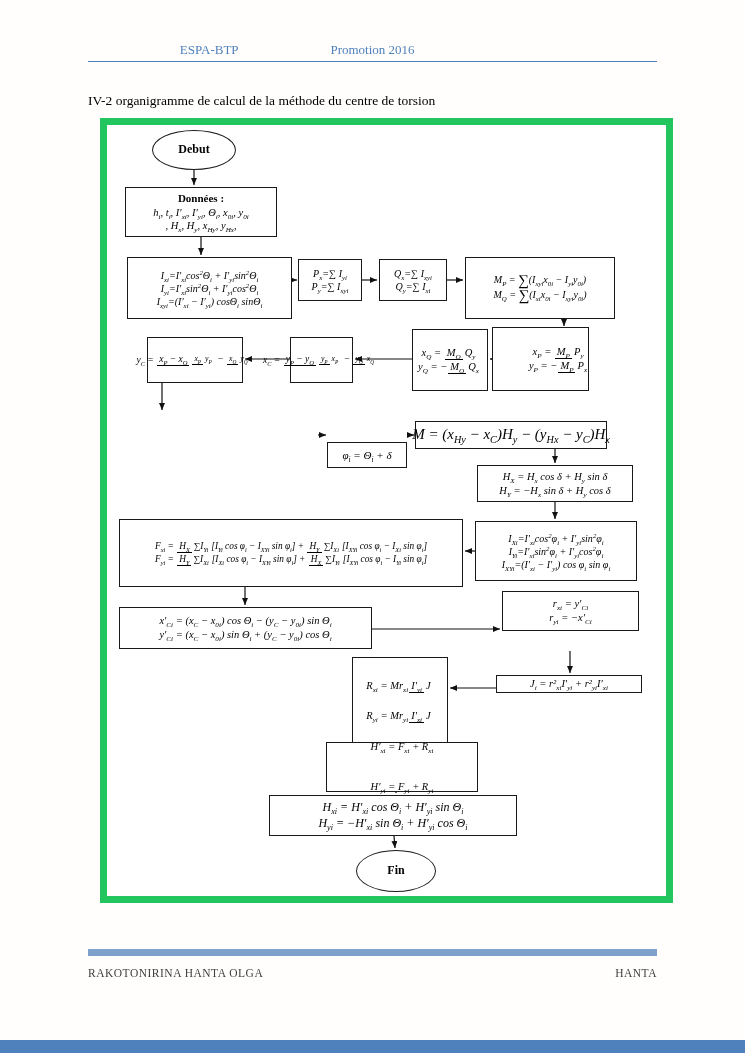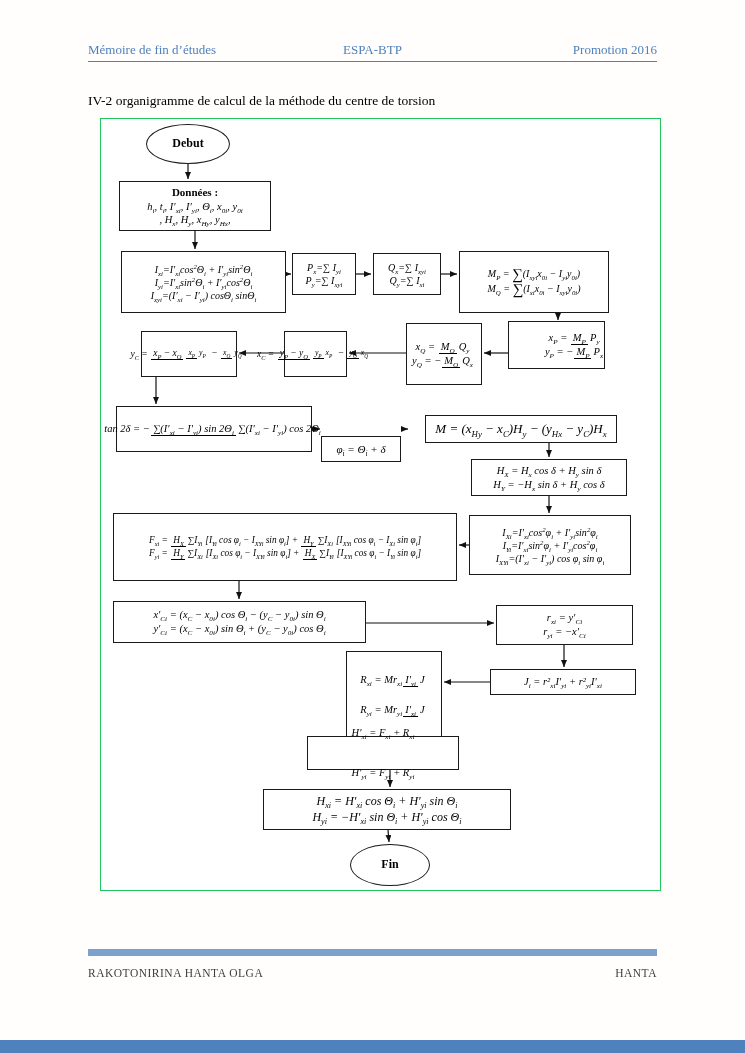--- a/index.html
+++ b/index.html
@@ -5,21 +5,21 @@
   html,body{margin:0;padding:0;background:#ffffff;}
   body{width:745px;height:1053px;position:relative;font-family:"Liberation Serif",serif;color:#000;}
   .page{position:absolute;inset:0;background:#fffefc;overflow:hidden;}
 
   .header{position:absolute;left:88px;width:569px;top:42px;display:grid;grid-template-columns:1fr auto 1fr;font-size:13px;color:var(--accent,#4f81bd);}
   .header .h-l{text-align:left}.header .h-c{text-align:center}.header .h-r{text-align:right}
   .header-rule{position:absolute;left:88px;width:569px;top:61px;border-top:1px solid var(--accent,#4f81bd);}
 
   .title{position:absolute;left:88px;top:93px;font-size:13.5px;}
 
-  .flowchart{position:absolute;left:100px;top:118px;width:559px;height:771px;border:1px solid #22c55e;background:#fff;}
+  .flowchart{position:absolute;left:100px;top:118px;width:559px;height:771px;border:7px solid #22c55e;background:#fff;}
   .arrows{position:absolute;left:0;top:0;width:559px;height:771px;}
 
   .node{position:absolute;border:1.2px solid #1a1a1a;background:#fff;display:flex;flex-direction:column;
         align-items:center;justify-content:center;text-align:center;font-style:italic;line-height:1.3;
         box-sizing:border-box;padding:1px 2px;}
   .ellipse{border-radius:50%;font-style:normal;font-weight:700;font-size:12px;border-width:1.3px;}
   .ln{white-space:nowrap;}
   .node-title{font-weight:700;font-style:normal;font-size:11px;}
 
   .fr{display:inline-flex;flex-direction:row;vertical-align:middle;margin:0 1px;text-align:center;}
@@ -33,21 +33,20 @@
   .footer{position:absolute;left:88px;width:569px;top:967px;display:flex;justify-content:space-between;
           font-size:11.5px;color:#3d3d3d;letter-spacing:0.5px;}
   .bottom-bar{position:absolute;left:0;bottom:0;width:745px;height:13px;background:var(--accent,#4f81bd);}
 </style>
 </head>
 <body>
 
 <div class="page">
 
   <div class="header">
-    <span class="h-l">Mémoire de fin d’études</span>
     <span class="h-c">ESPA-BTP</span>
     <span class="h-r">Promotion 2016</span>
   </div>
   <div class="header-rule"></div>
 
   <div class="title">IV-2 organigramme de calcul de la méthode du centre de torsion</div>
 
   <div class="flowchart">
 
     <svg class="arrows" viewBox="0 0 559 771" xmlns="http://www.w3.org/2000/svg">
@@ -106,21 +105,21 @@
     <div class="node" style="left:272px;top:134px;width:68px;height:42px;font-size:10px;">
       <div class="ln">Q<sub>x</sub>=∑ I<sub>xyi</sub></div>
       <div class="ln">Q<sub>y</sub>=∑ I<sub>xi</sub></div>
     </div>
 
     <div class="node" style="left:358px;top:132px;width:150px;height:62px;font-size:10px;">
       <div class="ln">M<sub>P</sub> = <span class="sg">∑</span>(I<sub>xyi</sub>x<sub>0i</sub> − I<sub>yi</sub>y<sub>0i</sub>)</div>
       <div class="ln">M<sub>Q</sub> = <span class="sg">∑</span>(I<sub>xi</sub>x<sub>0i</sub> − I<sub>xyi</sub>y<sub>0i</sub>)</div>
     </div>
 
-    <div class="node" style="left:407px;top:202px;width:97px;height:48px;font-size:10.5px;padding-left:40px;">
+    <div class="node" style="left:385px;top:202px;width:97px;height:64px;font-size:10.5px;padding-left:40px;">
       <div class="ln">x<sub>P</sub> = <span class="fr">
             <span class="n">M<sub>P</sub></span>
             <span class="d">P<sub>y</sub></span>
           </span></div>
       <div class="ln">y<sub>P</sub> = −<span class="fr">
             <span class="n">M<sub>P</sub></span>
             <span class="d">P<sub>x</sub></span>
           </span></div>
     </div>
 
@@ -154,32 +153,26 @@
             <span class="d"><span class="fr">
                 <span class="n">x<sub>P</sub></span>
                 <span class="d">y<sub>P</sub></span>
               </span> − <span class="fr">
                 <span class="n">x<sub>Q</sub></span>
                 <span class="d">y<sub>Q</sub></span>
               </span></span>
           </span></div>
     </div>
 
-    <div class="node" style="left:15px;top:287px;width:196px;height:46px;font-size:10.5px;">
-      <div class="ln">tan 2δ = −<span class="fr">
-            <span class="n">∑(I′<sub>xi</sub> − I′<sub>yi</sub>) sin 2Θ<sub>i</sub></span>
-            <span class="d">∑(I′<sub>xi</sub> − I′<sub>yi</sub>) cos 2Θ<sub>i</sub></span>
-          </span></div>
-    </div>
 
     <div class="node" style="left:220px;top:297px;width:80px;height:26px;font-size:11px;margin-top:20px;">
       <div class="ln">φ<sub>i</sub> = Θ<sub>i</sub> + δ</div>
     </div>
 
-    <div class="node" style="left:324px;top:296px;width:192px;height:28px;font-size:13px;">
+    <div class="node" style="left:308px;top:296px;width:192px;height:28px;font-size:15px;">
       <div class="ln">M = (x<sub>Hy</sub> − x<sub>C</sub>)H<sub>y</sub> − (y<sub>Hx</sub> − y<sub>C</sub>)H<sub>x</sub></div>
     </div>
 
     <div class="node" style="left:370px;top:340px;width:156px;height:37px;font-size:10.5px;">
       <div class="ln">H<sub>X</sub> = H<sub>x</sub> cos δ + H<sub>y</sub> sin δ</div>
       <div class="ln">H<sub>Y</sub> = −H<sub>x</sub> sin δ + H<sub>y</sub> cos δ</div>
     </div>
 
     <div class="node" style="left:368px;top:396px;width:162px;height:60px;font-size:10px;">
       <div class="ln">I<sub>Xi</sub>=I′<sub>xi</sub>cos<sup>2</sup>φ<sub>i</sub> + I′<sub>yi</sub>sin<sup>2</sup>φ<sub>i</sub></div>
@@ -202,41 +195,41 @@
             <span class="n">H<sub>X</sub></span>
             <span class="d">∑I<sub>Yi</sub></span>
           </span>[I<sub>XYi</sub> cos φ<sub>i</sub> − I<sub>Yi</sub> sin φ<sub>i</sub>]</div>
     </div>
 
     <div class="node" style="left:12px;top:482px;width:253px;height:42px;font-size:10.5px;">
       <div class="ln">x′<sub>Ci</sub> = (x<sub>C</sub> − x<sub>0i</sub>) cos Θ<sub>i</sub> − (y<sub>C</sub> − y<sub>0i</sub>) sin Θ<sub>i</sub></div>
       <div class="ln">y′<sub>Ci</sub> = (x<sub>C</sub> − x<sub>0i</sub>) sin Θ<sub>i</sub> + (y<sub>C</sub> − y<sub>0i</sub>) cos Θ<sub>i</sub></div>
     </div>
 
-    <div class="node" style="left:395px;top:486px;width:137px;height:40px;font-size:10.5px;">
+    <div class="node" style="left:395px;top:466px;width:137px;height:40px;font-size:10.5px;">
       <div class="ln">r<sub>xi</sub> = y′<sub>Ci</sub></div>
       <div class="ln">r<sub>yi</sub> = −x′<sub>Ci</sub></div>
     </div>
 
-    <div class="node" style="left:389px;top:550px;width:146px;height:26px;font-size:10.5px;">
+    <div class="node" style="left:389px;top:550px;width:146px;height:18px;font-size:10.5px;">
       <div class="ln">J<sub>i</sub> = r²<sub>xi</sub>I′<sub>yi</sub> + r²<sub>yi</sub>I′<sub>xi</sub></div>
     </div>
 
     <div class="node" style="left:245px;top:532px;width:96px;height:88px;font-size:10.5px;gap:16px;">
       <div class="ln">R<sub>xi</sub> = Mr<sub>xi</sub><span class="fr">
             <span class="n">I′<sub>yi</sub></span>
             <span class="d">J</span>
           </span></div>
       <div class="ln">R<sub>yi</sub> = Mr<sub>yi</sub><span class="fr">
             <span class="n">I′<sub>xi</sub></span>
             <span class="d">J</span>
           </span></div>
     </div>
 
-    <div class="node" style="left:206px;top:617px;width:152px;height:34px;font-size:10.5px;gap:26px;">
+    <div class="node" style="left:219px;top:617px;width:152px;height:50px;font-size:10.5px;gap:26px;">
       <div class="ln">H′<sub>xi</sub> = F<sub>xi</sub> + R<sub>xi</sub></div>
       <div class="ln">H′<sub>yi</sub> = F<sub>yi</sub> + R<sub>yi</sub></div>
     </div>
 
     <div class="node" style="left:162px;top:670px;width:248px;height:41px;font-size:12px;">
       <div class="ln">H<sub>xi</sub> = H′<sub>xi</sub> cos Θ<sub>i</sub> + H′<sub>yi</sub> sin Θ<sub>i</sub></div>
       <div class="ln">H<sub>yi</sub> = −H′<sub>xi</sub> sin Θ<sub>i</sub> + H′<sub>yi</sub> cos Θ<sub>i</sub></div>
     </div>
 
     <div class="node ellipse" style="left:249px;top:725px;width:80px;height:42px;">

